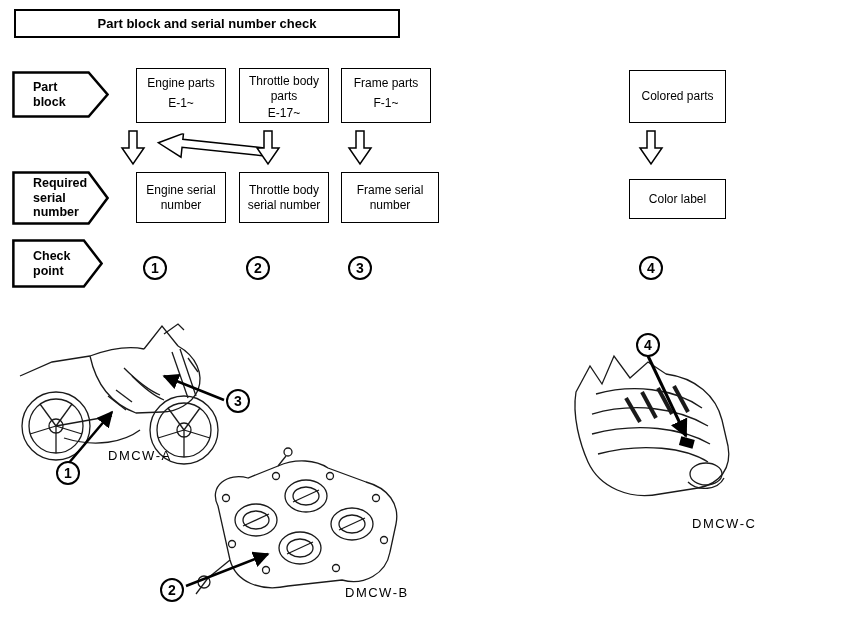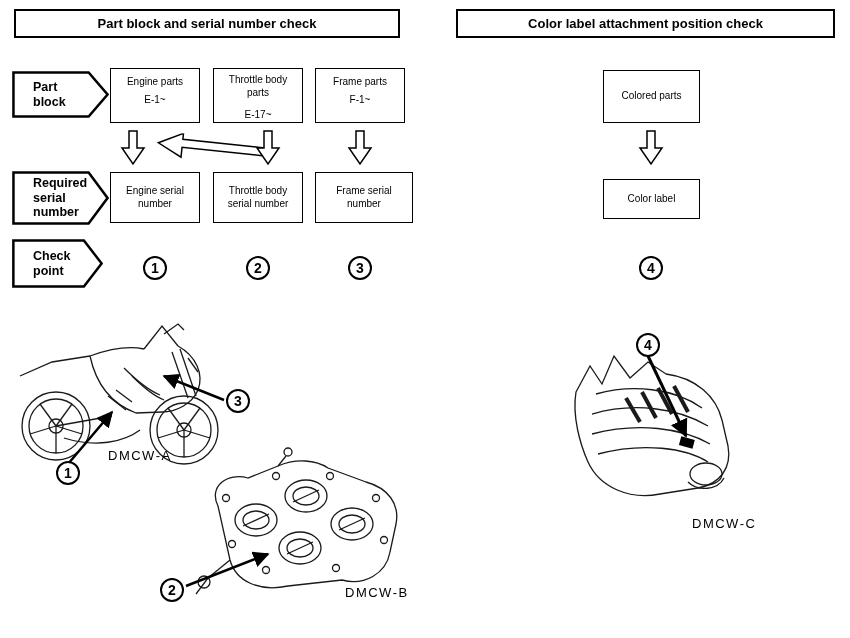--- a/index.html
+++ b/index.html
@@ -5,21 +5,21 @@
   * { margin:0; padding:0; box-sizing:border-box; }
   body { font-family:"Liberation Sans", sans-serif; background:#fff; }
   .page { position:relative; width:850px; height:638px; background:#fff; color:#000; overflow:hidden; }
 
   .title-box { position:absolute; border:2px solid #000; border-radius:0; background:#fff;
                display:flex; align-items:center; justify-content:center;
                font-weight:bold; font-size:13px; }
 
   .rect-box { position:absolute; border:1.5px solid #000; background:#fff;
               display:flex; flex-direction:column; align-items:center; text-align:center;
-              font-size:10px; line-height:1.25; padding:3px; }
+              font-size:12px; line-height:1.25; padding:3px;margin-left:26px; }
   .blk { justify-content:flex-start; padding-top:7px; gap:5px; }
   .ser { justify-content:center; }
   .one { justify-content:center; }
 
   .pent { position:absolute; }
   .pent svg { position:absolute; inset:0; width:100%; height:100%; }
   .pent-label { position:absolute; inset:0; display:flex; align-items:center;
                 padding-left:21px; padding-right:18px; font-weight:bold;
                 font-size:12.5px; line-height:1.15; }
 
@@ -32,23 +32,20 @@
   .fig-code { position:absolute; font-family:Liberation Sans, sans-serif; font-size:13px; letter-spacing:1.5px; }
 </style>
 </head>
 <body>
 
 <div class="page">
 
   <div class="title-box" style="left:14px;top:9px;width:386px;height:29px">
     <span>Part block and serial number check</span>
   </div>
-  <div class="title-box" style="left:456px;top:9px;width:379px;height:29px">
-    <span>Color label attachment position check</span>
-  </div>
 
   <div class="pent" style="left:12px;top:71px;width:97px;height:47px">
     <svg viewBox="0 0 100 50" preserveAspectRatio="none">
       <polygon points="1.5,1.5 79,1.5 98.5,25 79,48.5 1.5,48.5" fill="#fff" stroke="#000" stroke-width="2.5" vector-effect="non-scaling-stroke"></polygon>
     </svg>
     <span class="pent-label">Part block</span>
   </div>
   <div class="pent" style="left:12px;top:239px;width:91px;height:49px">
     <svg viewBox="0 0 100 50" preserveAspectRatio="none">
       <polygon points="1.5,1.5 79,1.5 98.5,25 79,48.5 1.5,48.5" fill="#fff" stroke="#000" stroke-width="2.5" vector-effect="non-scaling-stroke"></polygon>
@@ -59,21 +56,21 @@
     <svg viewBox="0 0 100 50" preserveAspectRatio="none">
       <polygon points="1.5,1.5 79,1.5 98.5,25 79,48.5 1.5,48.5" fill="#fff" stroke="#000" stroke-width="2.5" vector-effect="non-scaling-stroke"></polygon>
     </svg>
     <span class="pent-label">Required serial number</span>
   </div>
 
   <div class="rect-box blk" style="left:110px;top:68px;width:90px;height:55px">
     <span>Engine parts</span>
     <span>E-1~</span>
   </div>
-  <div class="rect-box blk" style="left:213px;top:68px;width:90px;height:55px;padding-top:5px;gap:10px">
+  <div class="rect-box blk" style="left:213px;top:68px;width:90px;height:55px;padding-top:5px;gap:2px">
     <span>Throttle body parts</span>
     <span>E-17~</span>
   </div>
   <div class="rect-box blk" style="left:315px;top:68px;width:90px;height:55px">
     <span>Frame parts</span>
     <span>F-1~</span>
   </div>
 
   <svg class="arrow-svg" style="left:120px;top:130px" width="26" height="36" viewBox="0 0 26 36">
     <polygon points="9,1 17,1 17,18 24,18 13,34 2,18 9,18" fill="#fff" stroke="#000" stroke-width="1.5"></polygon>

